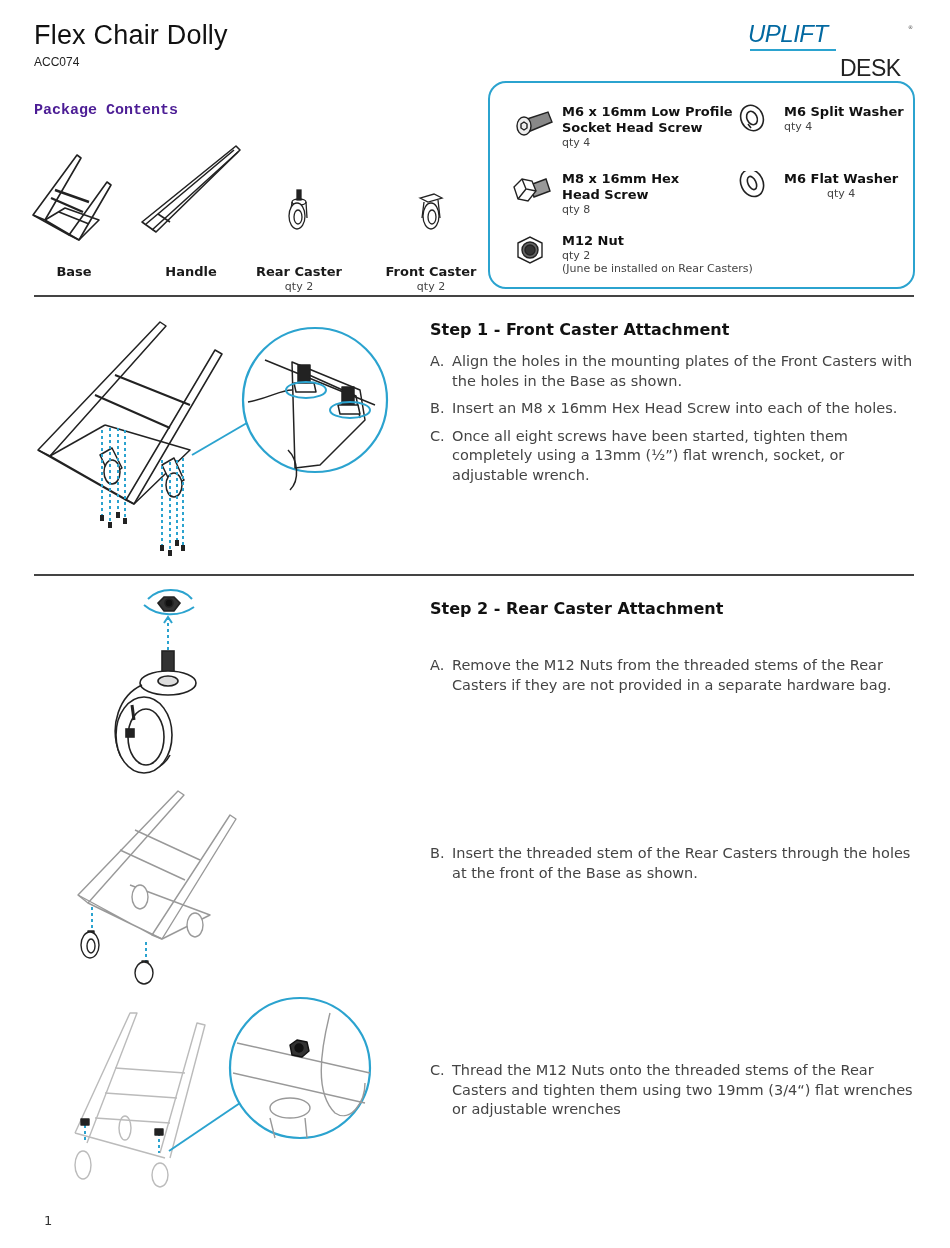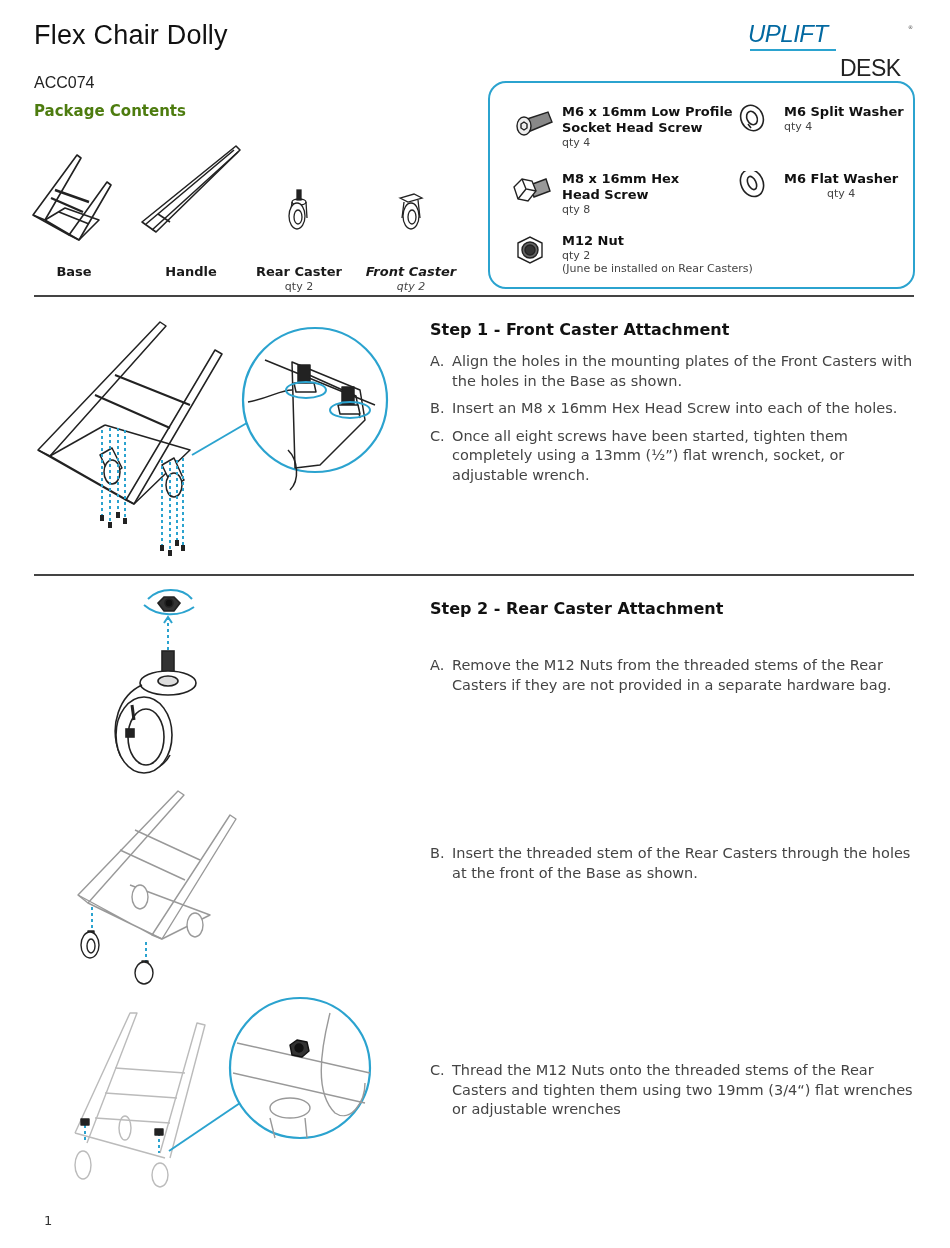--- a/index.html
+++ b/index.html
@@ -1,26 +1,26 @@
 <!DOCTYPE html>
 <html><head>
 <meta charset="utf-8">
 <style>
   html, body { margin: 0; padding: 0; background: #ffffff; }
   body { width: 950px; height: 1248px; position: relative; overflow: hidden;
          font-family: "DejaVu Sans", "Liberation Sans", sans-serif; color: #1a1a1a; }
   .abs { position: absolute; }
   .title { left: 34px; top: 20px; font-size: 27px; font-weight: normal; color: #111; letter-spacing: 0.2px; font-family: "Liberation Sans", sans-serif; }
-  .sku { left: 34px; top: 74px; font-size: 16px; color: #222; font-family: "Liberation Sans", sans-serif; }
+  .sku { left: 34px; top: 55px; font-size: 12px; color: #222; font-family: "Liberation Sans", sans-serif; }
   .logo { left: 748px; top: 20px; width: 170px; height: 32px; }
   .logo .up { position: absolute; left: 0; top: 0; font-size: 24px; font-weight: 300; color: #0369a1; font-family: "Liberation Sans", sans-serif; letter-spacing: -0.5px; font-style: italic; }
   .logo .underline { position: absolute; left: 2px; top: 29px; width: 86px; height: 1.5px; background: #2ba3cf; }
   .logo .desk { position: absolute; left: 92px; top: 3px; font-size: 23px; color: #222; font-family: "Liberation Sans", sans-serif; letter-spacing: -0.5px; margin-top: 32px; }
   .logo .reg { position: absolute; left: 160px; top: 4px; font-size: 5px; color: #444; }
-  .pkg-heading { left: 34px; top: 102px; font-size: 15px; font-weight: bold; color: #4d7c0f; }
+  .pkg-heading { left: 34px; top: 102px; font-size: 15px; font-weight: bold; color: #4c1d95; font-family: Liberation Mono, monospace; }
   .part { position: absolute; top: 140px; width: 110px; text-align: center; }
   .part .art { width: 110px; height: 110px; }
   .part .lbl { font-size: 13px; font-weight: bold; color: #1a1a1a; margin-top: 14px; }
   .part .qty { font-size: 11px; color: #444; margin-top: 1px; }
   .hw-box { left: 488px; top: 81px; width: 427px; height: 208px; border: 2px solid #2ba3cf; border-radius: 18px; box-sizing: border-box; }
   .hw { position: absolute; }
   .hw .icon { position: absolute; left: 0; top: 0; width: 44px; height: 44px; }
   .hw .name { position: absolute; left: 52px; top: 0; font-size: 13px; font-weight: bold; color: #111; line-height: 16px; white-space: nowrap; }
   .hw .qty { font-size: 11px; font-weight: normal; color: #444; line-height: 13px; }
   .rule { left: 34px; width: 880px; height: 2px; background: #444; }
@@ -79,21 +79,21 @@
       <ellipse cx="55" cy="62" rx="7" ry="3"></ellipse>
       <path d="M48 62 L46 78 M62 62 L63 78"></path>
       <ellipse cx="53" cy="76" rx="8" ry="13" fill="#fff"></ellipse>
       <ellipse cx="54" cy="77" rx="4" ry="7"></ellipse>
     </svg>
   </div>
   <div class="lbl">Rear Caster</div>
   <div class="qty">qty 2</div>
 </div>
 
-<div class="part" style="left:356px;font-style:italic;">
+<div class="part" style="left:376px;">
   <div class="art">
     <svg width="110" height="110" viewBox="0 0 110 110" fill="none" stroke="#222" stroke-width="1.3">
       <path d="M44 58 L58 54 L66 58 L52 62 Z" fill="#fff"></path>
       <path d="M48 62 L46 78 M62 60 L64 78"></path>
       <ellipse cx="55" cy="76" rx="8" ry="13" fill="#fff"></ellipse>
       <ellipse cx="56" cy="77" rx="4" ry="7"></ellipse>
     </svg>
   </div>
   <div class="lbl">Front Caster</div>
   <div class="qty">qty 2</div>

